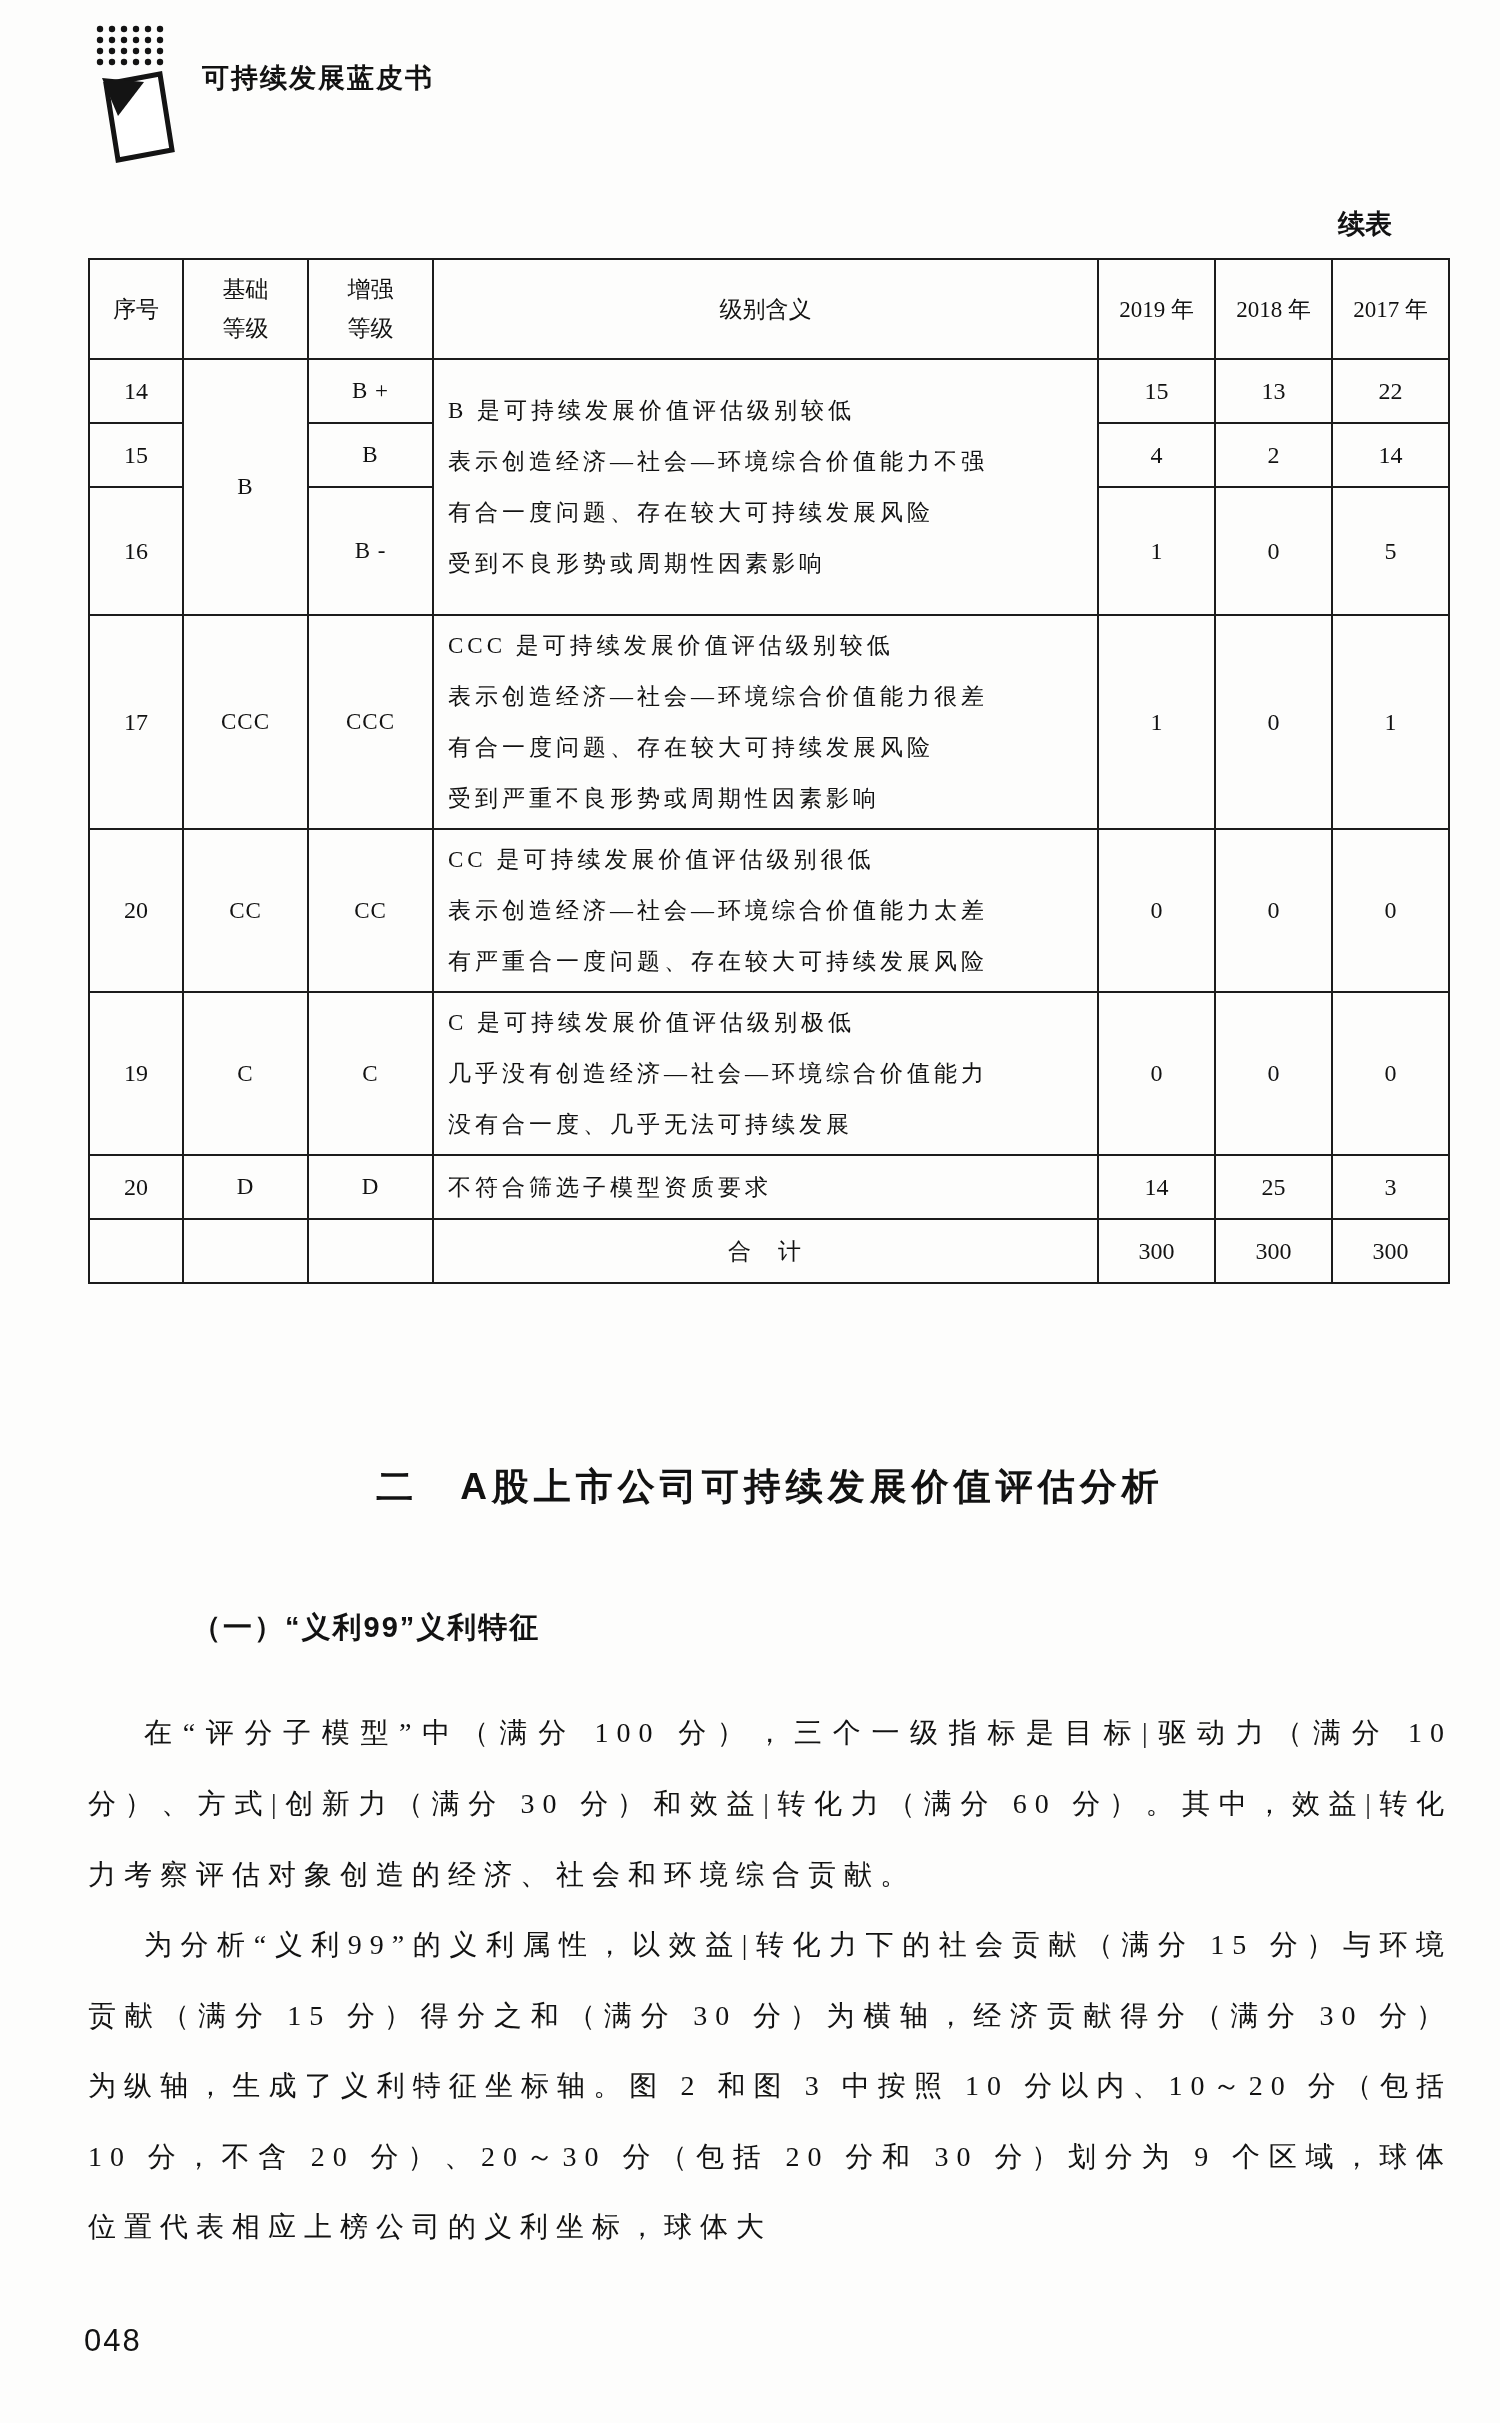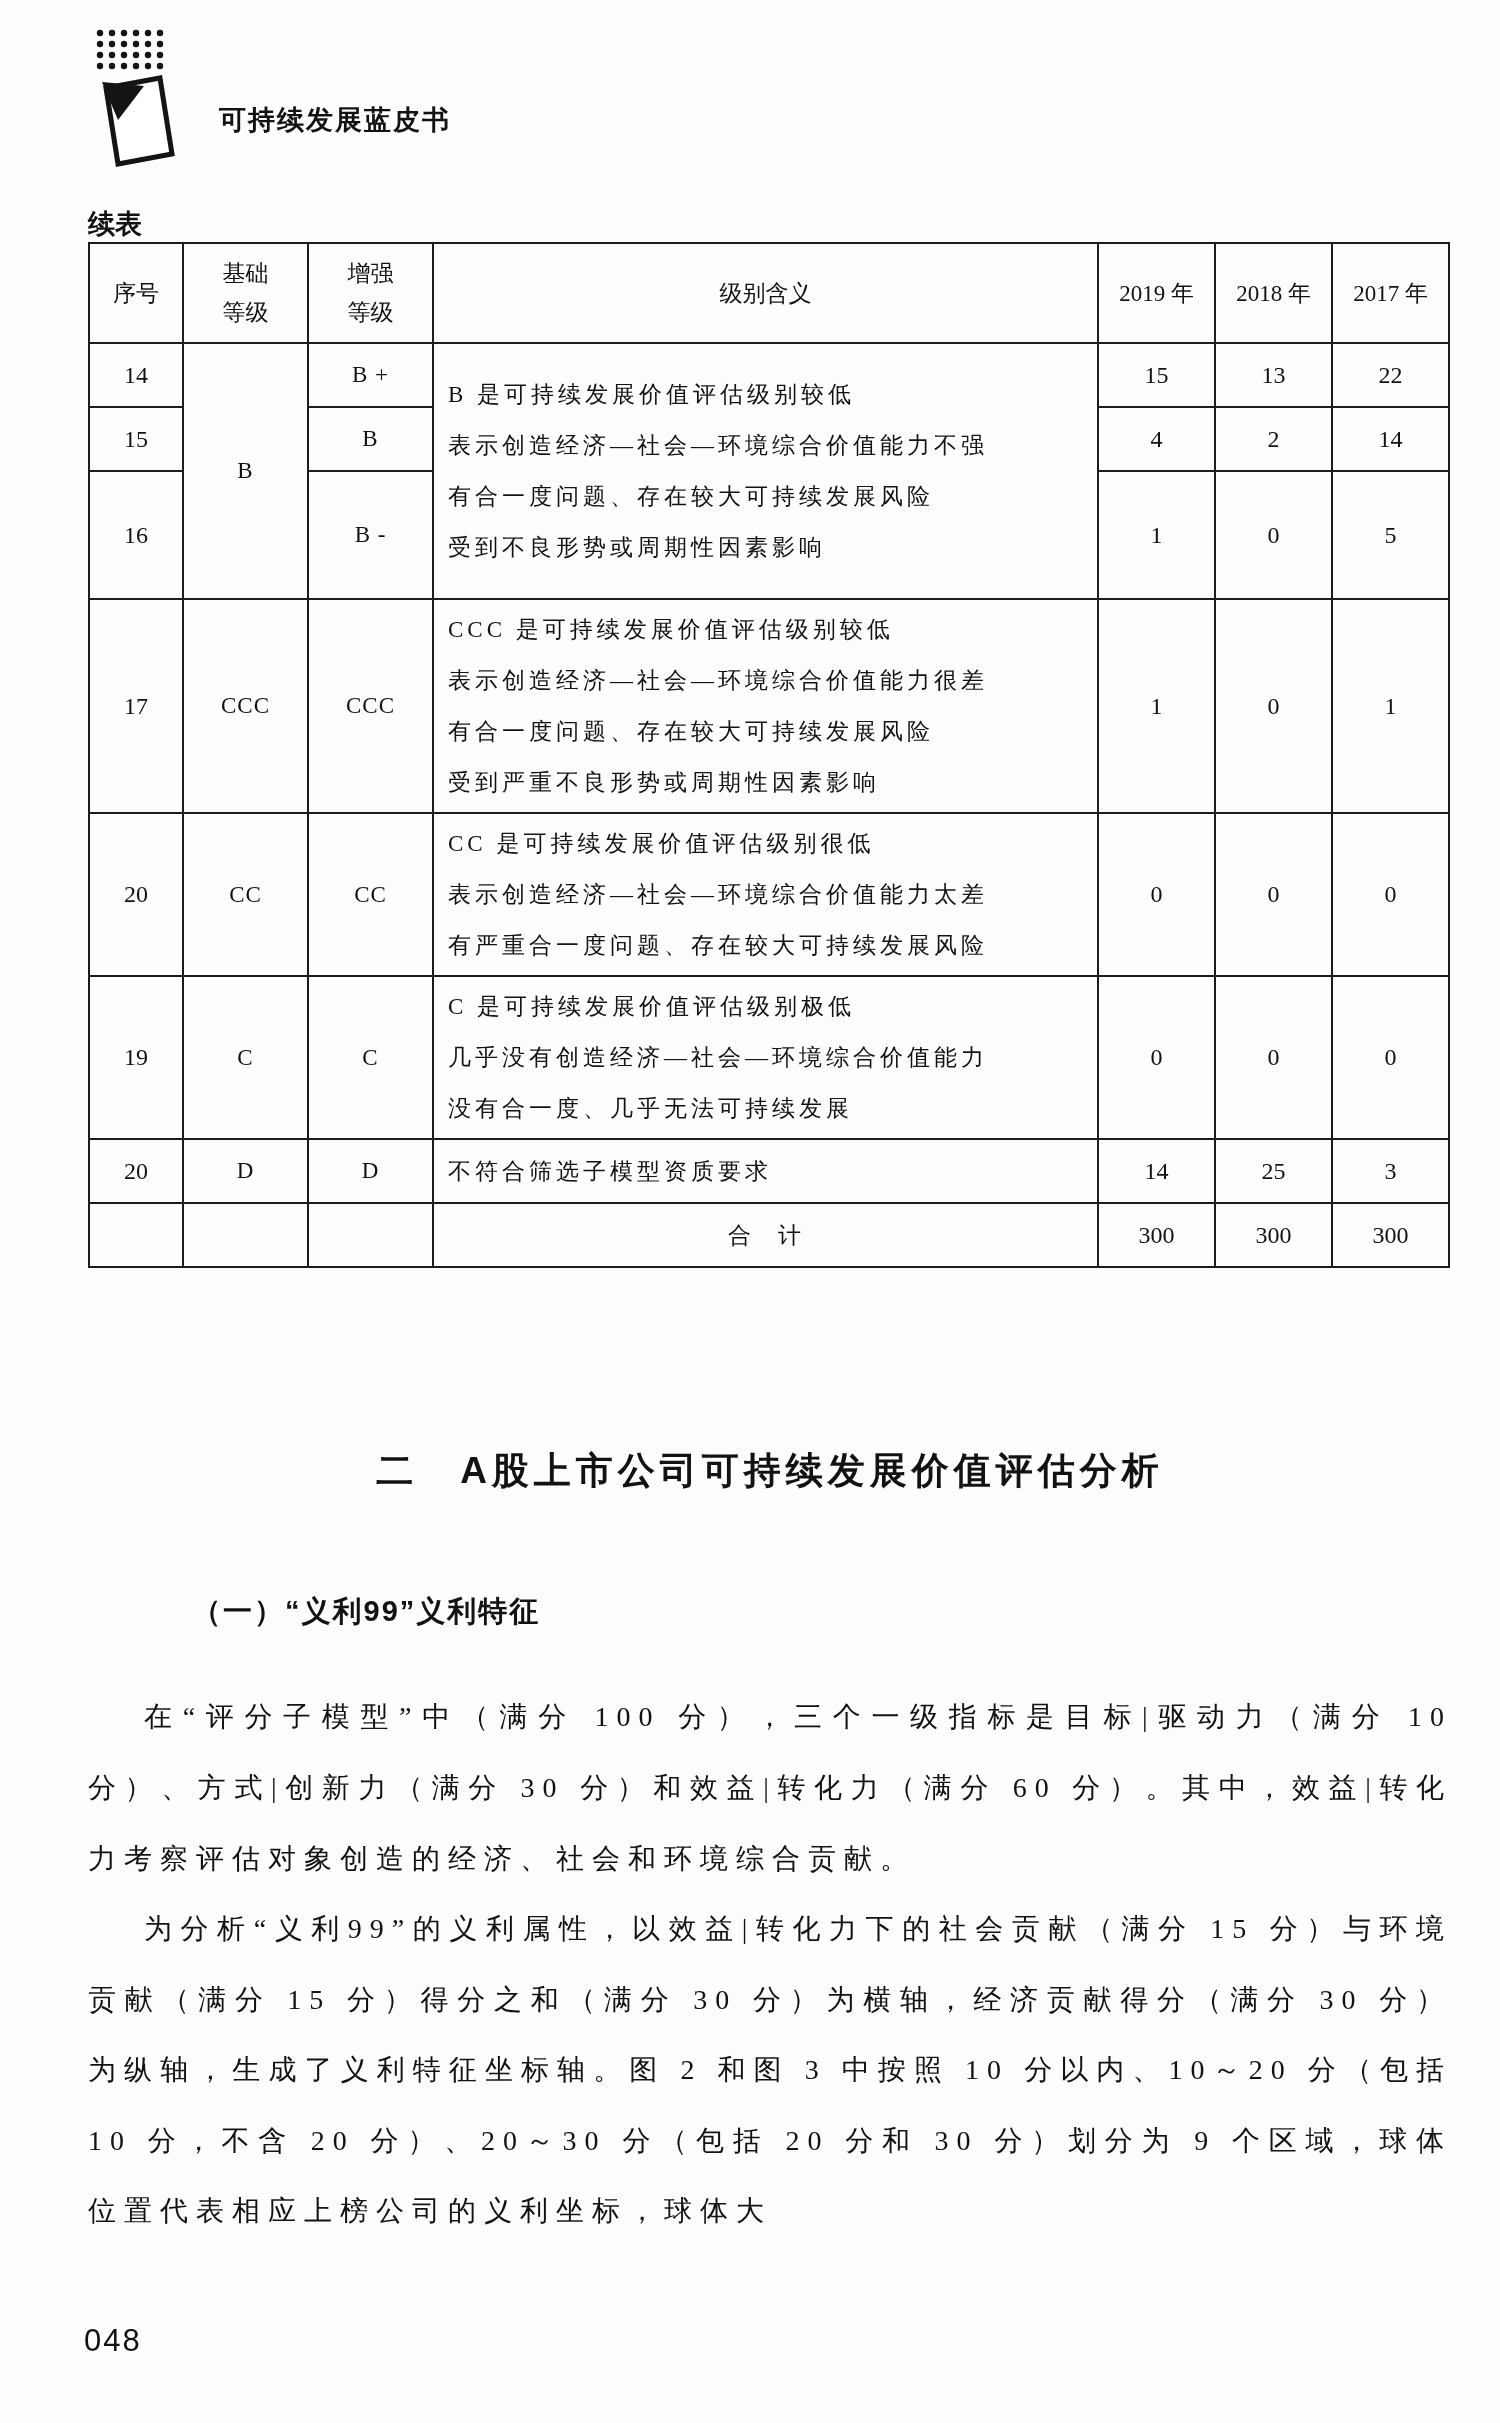--- a/index.html
+++ b/index.html
@@ -9,35 +9,36 @@
     width: 1500px;
     height: 2423px;
     background: #fdfdfc;
     color: #121212;
     font-family: "Liberation Serif", "DejaVu Serif", serif;
     overflow: hidden;
   }
   .content { padding: 18px 48px 0 88px; }
 
   
-  .brand-row { display: flex; align-items: flex-end; height: 150px; gap: 17px; }
+  .brand-row { display: flex; align-items: center; height: 150px; }
   .logo { width: 92px; height: 142px; flex: 0 0 auto; }
   .brand-text {
     font-family: "Liberation Sans", "DejaVu Sans", sans-serif;
     font-weight: 700;
     font-size: 27px;
     margin-left: 22px;
     margin-bottom: 30px;
     letter-spacing: 2px;
   }
 
   
   .continued-row {
+    text-align: right;
     margin-top: 38px;
-    margin-bottom: 0;
+    margin-bottom: 16px;
     padding-right: 60px;
   }
   .continued-row span {
     font-family: "Liberation Sans", "DejaVu Sans", sans-serif;
     font-weight: 700;
     font-size: 27px;
   }
 
   
   table.grade-table {

